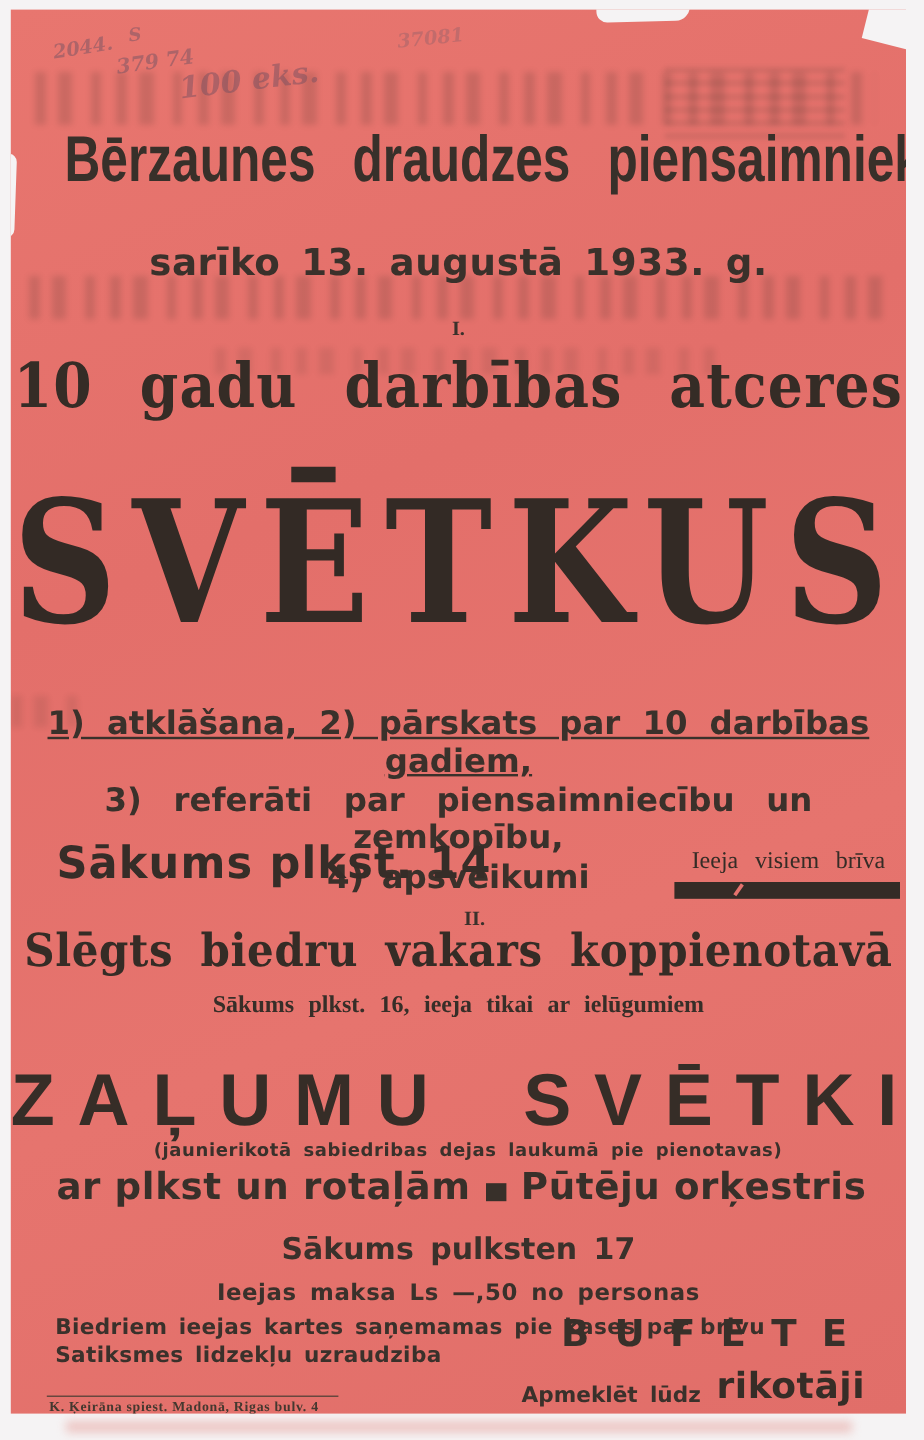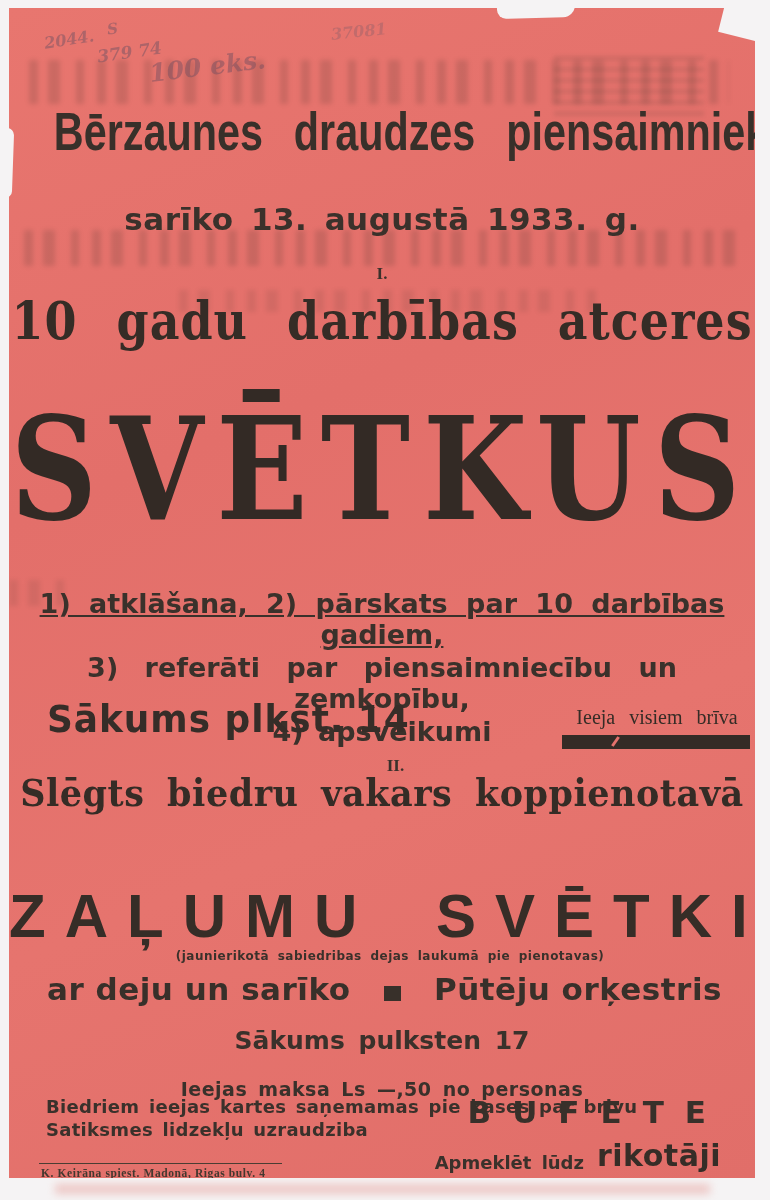--- a/index.html
+++ b/index.html
@@ -38,27 +38,27 @@
 
   .start14{position:absolute;left:38px;top:690px;font-weight:700;font-size:37px;letter-spacing:1px;transform:scaleX(.97);transform-origin:left;color:#362d28;}
   .entry-free{position:absolute;left:552px;top:698px;width:192px;text-align:center;font-family:"Liberation Serif",serif;font-weight:400;font-size:20px;word-spacing:9px;color:#352c26;}
   .entry-bar{position:absolute;left:553px;top:727px;width:188px;height:14px;background:#342b26;}
   .entry-bar::after{content:"";position:absolute;left:52px;top:1px;width:3px;height:11px;background:#e5726d;transform:rotate(35deg);}
 
   .sec2-title{top:764px;font-family:"DejaVu Serif",serif;font-weight:700;font-size:35px;word-spacing:10px;letter-spacing:.5px;transform:scaleY(1.08);color:#352c26;white-space:nowrap;}
   .sec2-note{top:818px;font-family:"Liberation Serif",serif;font-weight:700;font-size:20px;word-spacing:7px;color:#372e28;}
 
   .sec3-title{top:874px;font-family:"Liberation Sans",sans-serif;font-weight:700;font-size:60px;letter-spacing:19px;word-spacing:24px;transform:scaleY(1.02);color:#362d27;white-space:nowrap;}
-  .sec3-sub{top:941px;font-weight:700;font-size:12px;letter-spacing:.5px;word-spacing:4px;color:#3a312b;padding-left:16px;}
+  .sec3-sub{top:941px;font-weight:700;font-size:15px;letter-spacing:.5px;word-spacing:4px;color:#3a312b;padding-left:16px;}
   .dance-row{position:absolute;left:38px;right:33px;top:963px;display:flex;justify-content:space-between;align-items:center;}
   .dance-left,.dance-right{font-weight:700;font-size:31px;letter-spacing:.5px;color:#38302a;}
   .mid-square{width:17px;height:15px;background:#38302a;margin-top:8px;}
 
   .start17{top:1018px;font-weight:700;font-size:25px;word-spacing:5px;color:#3a312b;}
-  .price{top:1058px;font-weight:700;font-size:19px;letter-spacing:.5px;word-spacing:4px;color:#3a312b;margin-top:12px;}
+  .price{top:1058px;font-weight:700;font-size:19px;letter-spacing:.5px;word-spacing:4px;color:#3a312b;}
 
   .note-left{position:absolute;left:37px;font-weight:700;font-size:18px;letter-spacing:.3px;word-spacing:3px;color:#3a312b;}
   .nl1{top:1088px;}.nl2{top:1111px;}
   .bufete{position:absolute;right:28px;top:1086px;font-weight:700;font-size:31px;letter-spacing:21px;color:#38302a;}
   .closing{position:absolute;right:34px;top:1130px;display:flex;align-items:flex-end;gap:13px;}
   .closing-prefix{font-weight:700;font-size:18px;word-spacing:4px;color:#3a312b;}
   .closing-word{font-weight:700;font-size:30px;letter-spacing:.5px;color:#362d27;}
 
   .imprint{position:absolute;left:30px;top:1155px;font-family:"Liberation Serif",serif;font-weight:700;font-size:11.5px;letter-spacing:.6px;color:#44382f;border-top:1px solid #4a3d33;padding:3px 16px 0 2px;}
 </style>
@@ -95,26 +95,27 @@
     <div class="center program-line p1">1) atklāšana, 2) pārskats par 10 darbības gadiem,</div>
     <div class="center program-line p2">3) referāti par piensaimniecību un zemkopību,</div>
     <div class="center program-line p3">4) apsveikumi</div>
 
     <div class="start14">Sākums plkst. 14</div>
     <div class="entry-free">Ieeja visiem brīva</div>
     <div class="entry-bar"></div>
 
     <div class="center numeral n2">II.</div>
     <div class="center sec2-title">Slēgts biedru vakars koppienotavā</div>
+    <div class="center sec2-note">Sākums plkst. 16, ieeja tikai ar ielūgumiem</div>
 
     <div class="center sec3-title">ZAĻUMU SVĒTKI</div>
     <div class="center sec3-sub">(jaunierikotā sabiedribas dejas laukumā pie pienotavas)</div>
 
     <div class="dance-row">
-      <span class="dance-left">ar deju un sarīko</span>
+      <span class="dance-left">ar plkst un rotaļām</span>
       <span class="mid-square"></span>
       <span class="dance-right">Pūtēju orķestris</span>
     </div>
 
     <div class="center start17">Sākums pulksten 17</div>
     <div class="center price">Ieejas maksa Ls —,50 no personas</div>
 
     <div class="note-left nl2">Satiksmes lidzekļu uzraudziba</div>
     <div class="note-left nl1">Biedriem ieejas kartes saņemamas pie kases par brivu</div>
     <div class="bufete">BUFETE</div>

